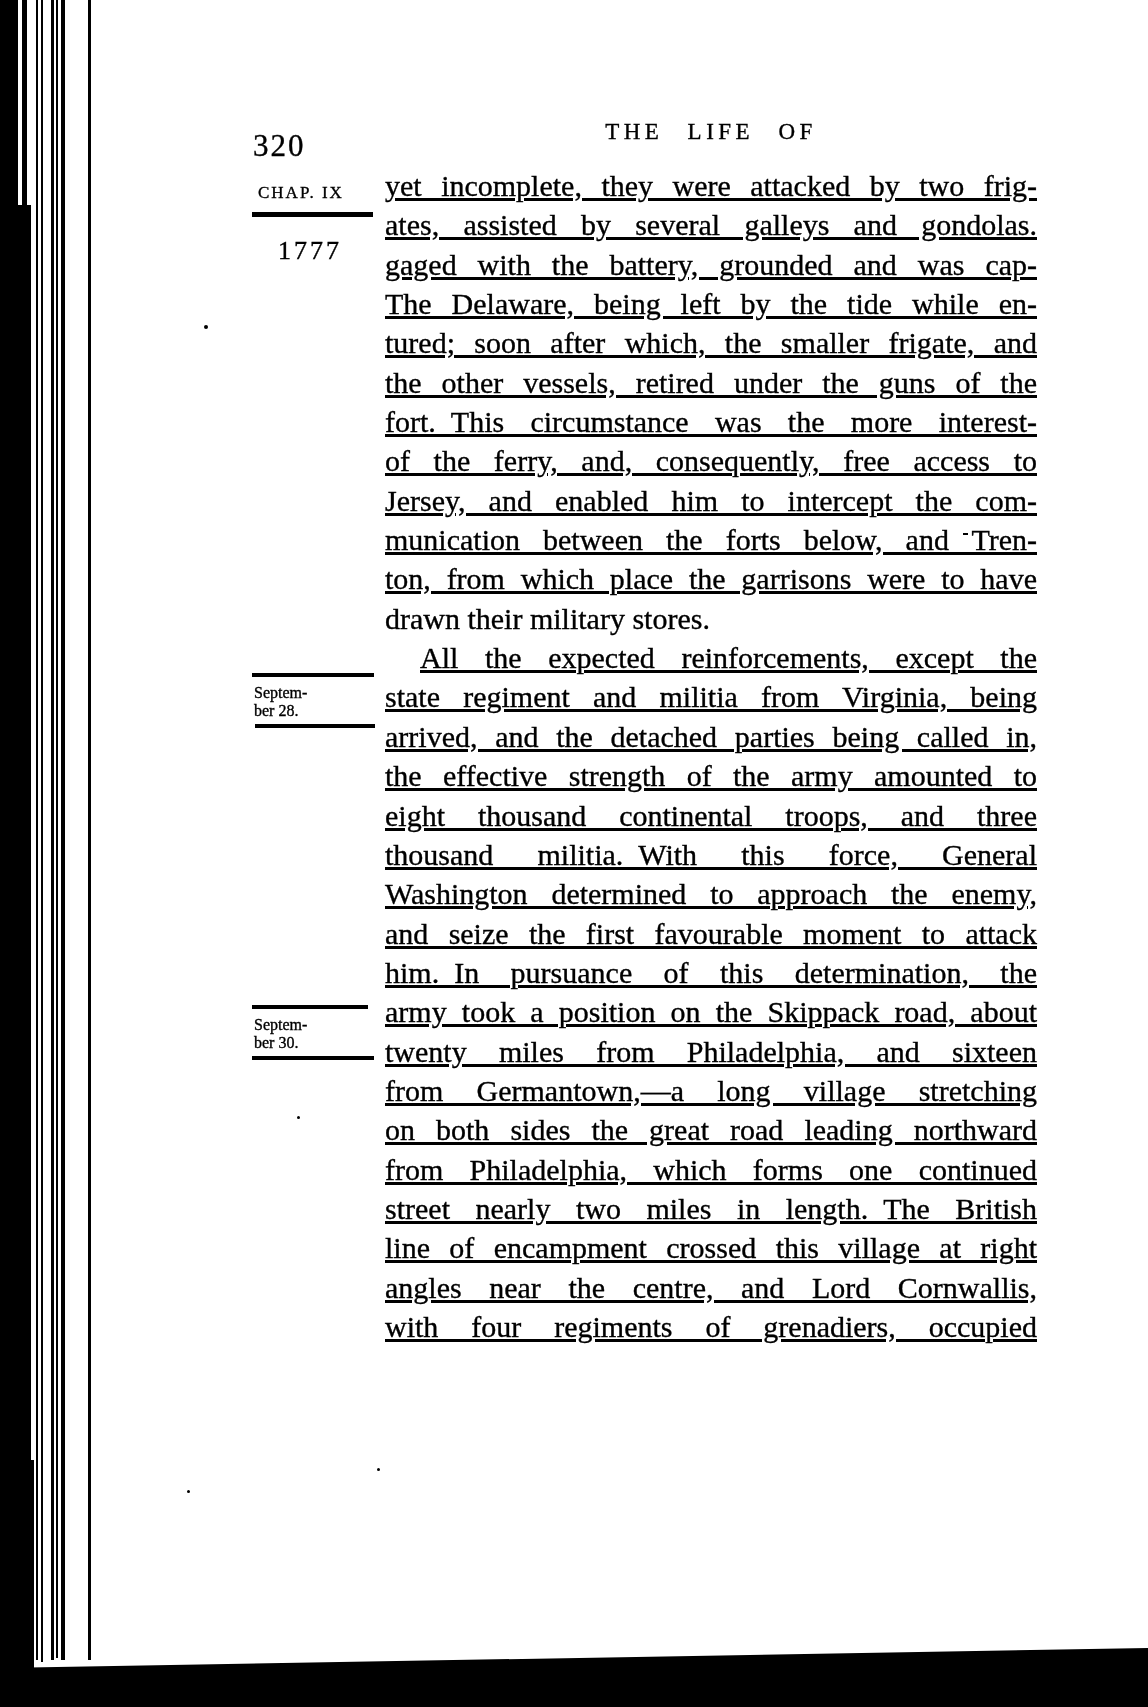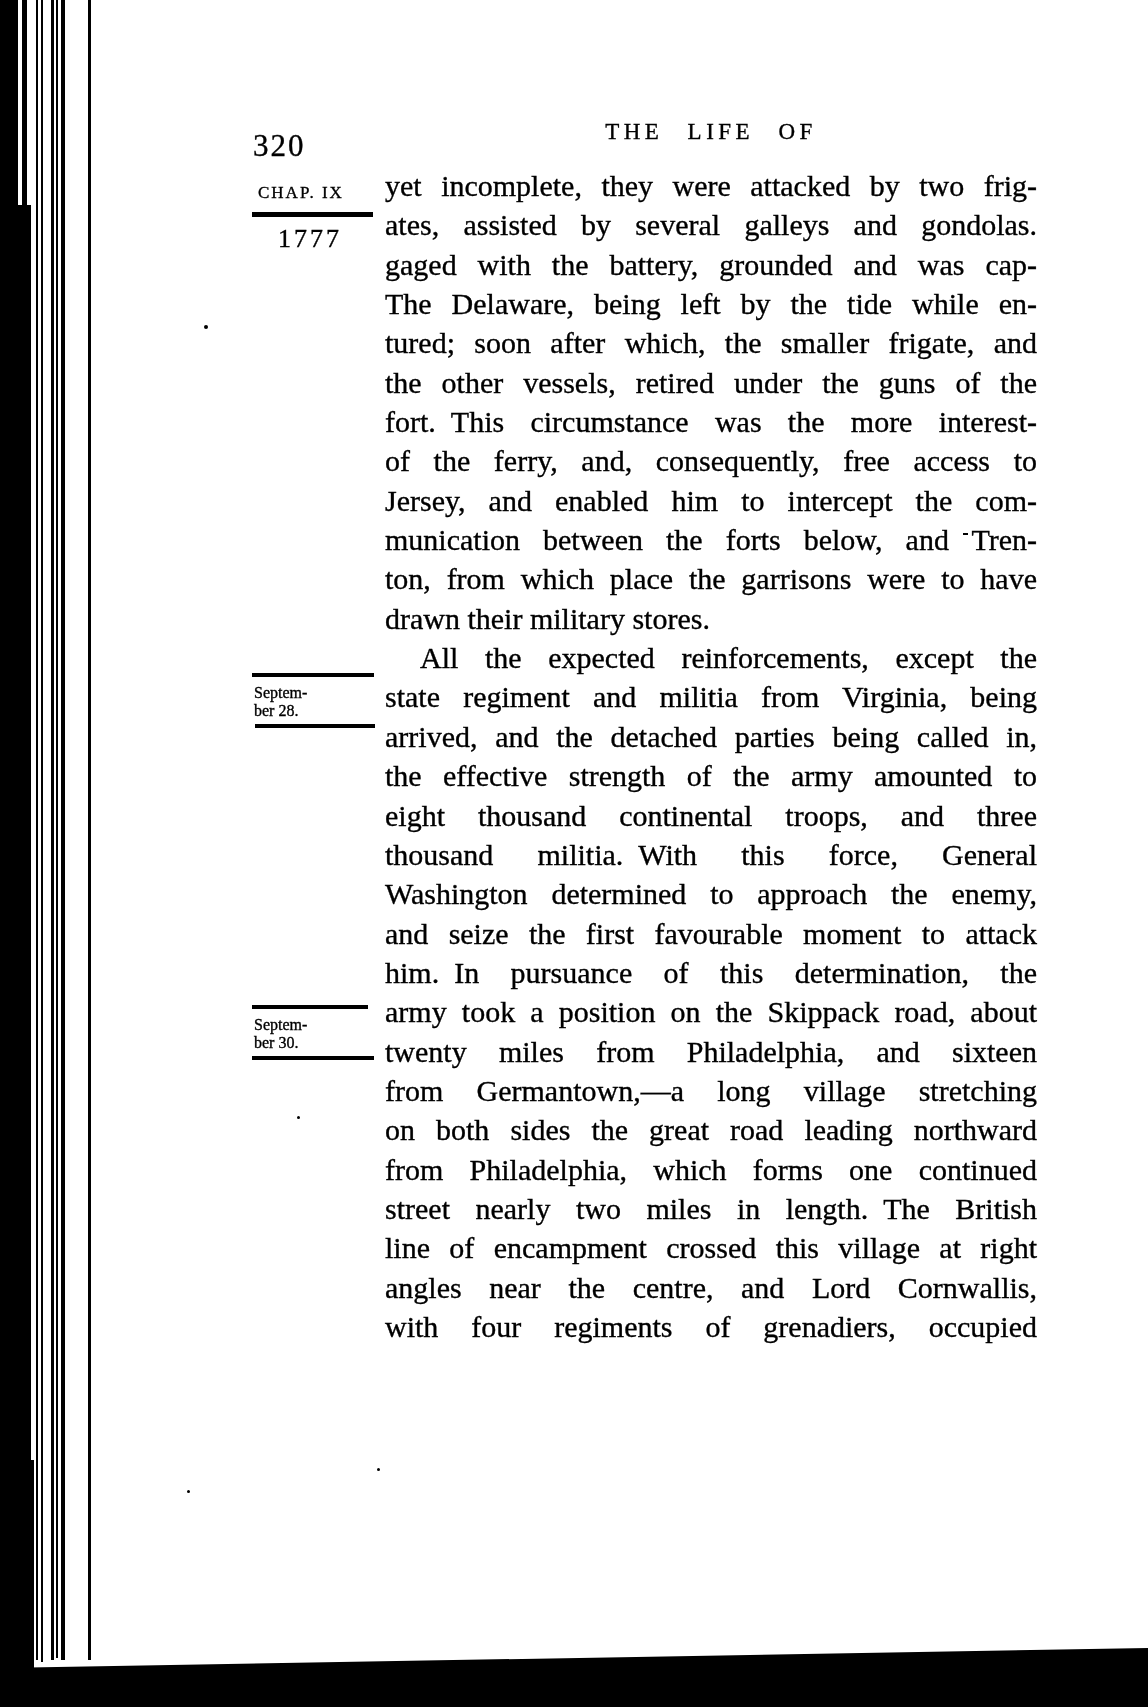--- a/index.html
+++ b/index.html
@@ -33,31 +33,31 @@
   
   .pagenum{position:absolute;left:253px;top:128px;font-size:31px;letter-spacing:2px;}
   .runhead{
     position:absolute;left:385px;top:119px;width:652px;text-align:center;
     font-size:23px;letter-spacing:4.5px;word-spacing:14px;
   }
   
   .chap{position:absolute;left:258px;top:183px;font-size:17px;letter-spacing:2px;}
   .rule{position:absolute;background:#000;}
   .rule-chap{left:252px;top:212px;width:121px;height:5px;}
-  .year{position:absolute;left:278px;top:224px;font-size:26px;letter-spacing:3px;}
+  .year{position:absolute;left:278px;top:236px;font-size:26px;letter-spacing:3px;}
   .rule-n1t{left:252px;top:673px;width:122px;height:4px;}
   .rule-n1b{left:255px;top:724px;width:120px;height:4px;}
   .rule-n2t{left:252px;top:1005px;width:116px;height:4px;}
   .rule-n2b{left:252px;top:1056px;width:122px;height:4px;}
   .datenote{position:absolute;left:254px;font-size:16px;line-height:17.5px;white-space:nowrap;}
   .n1{top:684px;} .n2{top:1016px;}
   
   .body-text{position:absolute;left:385px;top:166px;width:652px;font-size:30px;}
   .bline{height:39.35px;line-height:39.35px;white-space:nowrap;}
-  .bline.just{white-space:normal;text-align:justify;text-align-last:justify;}
+  .bline.just{white-space:normal;text-align:justify;text-align-last:justify;text-decoration:underline;}
   .bline.ind{text-indent:35px;}
 </style>
 </head>
 <body>
 
 <div class="page">
 
   <div class="art bar-a"></div>
   <div class="art bar-b"></div>
   <div class="art bar-c"></div>

